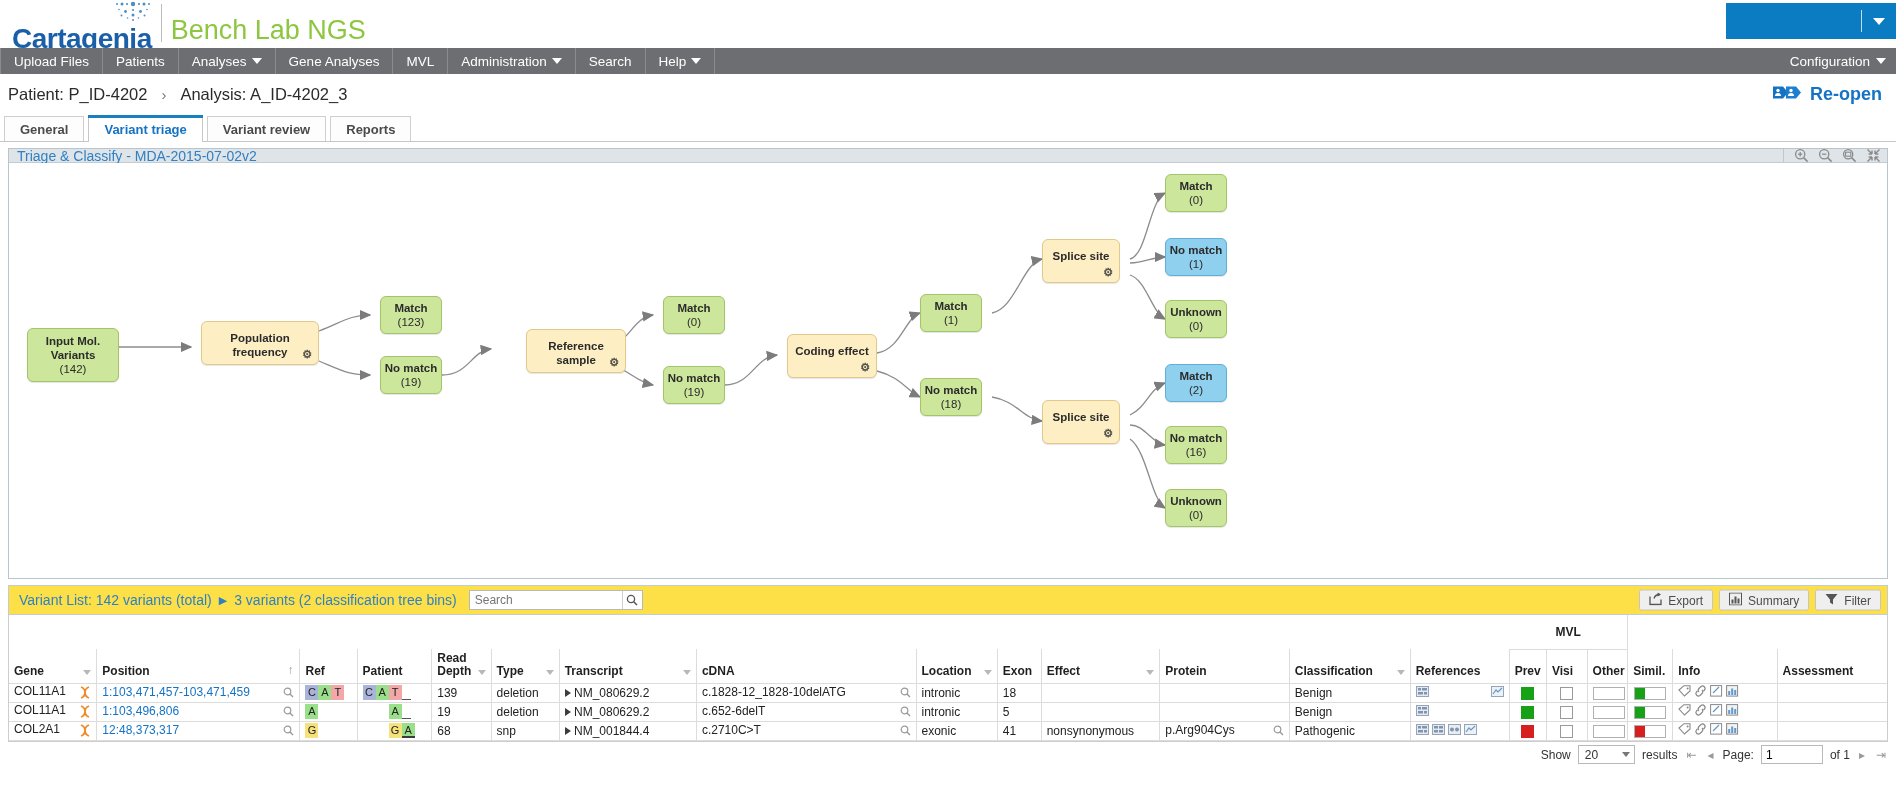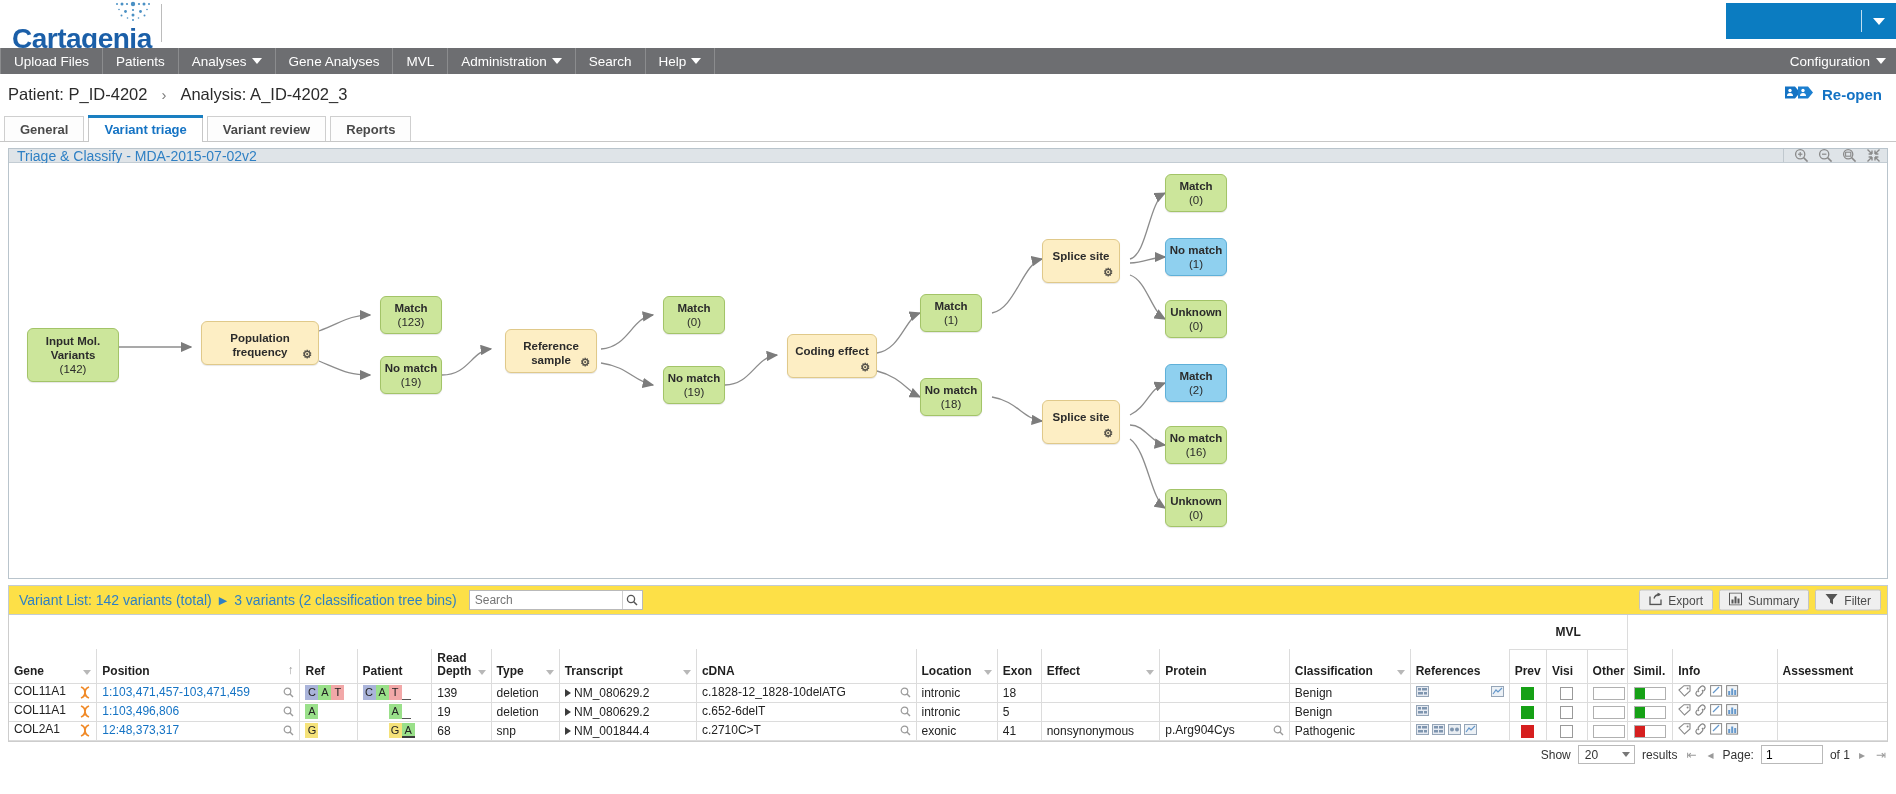--- a/index.html
+++ b/index.html
@@ -84,21 +84,21 @@
   .crumbbar {
     height: 40px; display: flex; align-items: center;
     padding-left: 8px; position: relative; background: #fff;
   }
   .crumb { font-size: 16.5px; color: #2b2b2b; }
   .crumb-sep { margin: 0 14px; color: #7a7a7a; font-size: 15px; }
   .reopen {
     position: absolute; right: 14px; top: 50%; transform: translateY(-50%);
     display: flex; align-items: center; gap: 7px; cursor: pointer;
   }
-  .reopen-label { color: #1473c4; font-size: 15px; font-weight: bold; }
+  .reopen-label { color: #1473c4; font-size: 18px; font-weight: bold; }
 
   
   .tabstrip {
     height: 28px; display: flex; align-items: flex-end;
     padding-left: 4px; border-bottom: 1px solid #c7c7c7; background: #fff;
   }
   .tab {
     height: 25px; min-width: 78px; padding: 0 15px;
     border: 1px solid #cfcfcf; border-bottom: none;
     background: #fdfdfd; color: #4a4a4a; font-size: 13px; font-weight: bold;
@@ -311,20 +311,21 @@
             <circle cx="25" cy="19" r="1.1"></circle>
         </g>
       </svg>
     </div>
     <div class="logo-text">
       <div class="logo-name">Cartagenia</div>
       <div class="logo-sub"><span>A part of </span><b>Agilent Technologies</b></div>
     </div>
   </div>
   <div class="logo-divider"></div>
+  <div class="product-name">Bench Lab NGS</div>
 
   <div class="topright-btn">
     <div class="tr-main"></div>
     <div class="tr-sep"></div>
     <div class="tr-caret">
       <span class="caret-down"></span>
     </div>
   </div>
 </div>
 
@@ -483,21 +484,21 @@
 
     <div class="node green" style="left:371px;top:133px;width:62px;height:38px;">
       <div>Match</div>
       <div class="n-count">(123)</div>
     </div>
     <div class="node green" style="left:371px;top:193px;width:62px;height:38px;">
       <div>No match</div>
       <div class="n-count">(19)</div>
     </div>
 
-    <div class="node cream" style="left:496px;top:166px;width:92px;height:44px;">
+    <div class="node cream" style="left:517px;top:166px;width:100px;height:44px;">
       <div>Reference sample</div>
       <span class="gear">⚙</span>
     </div>
 
     <div class="node green" style="left:654px;top:133px;width:62px;height:38px;">
       <div>Match</div>
       <div class="n-count">(0)</div>
     </div>
     <div class="node green" style="left:654px;top:203px;width:62px;height:38px;">
       <div>No match</div>

